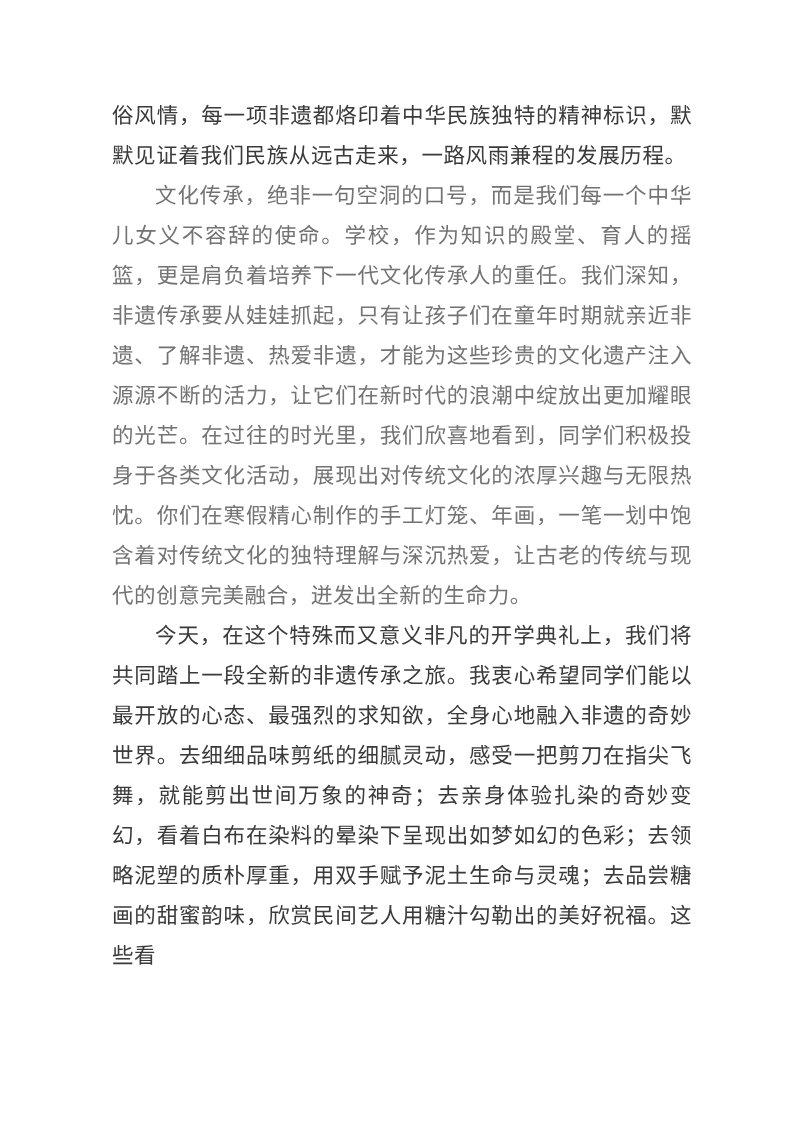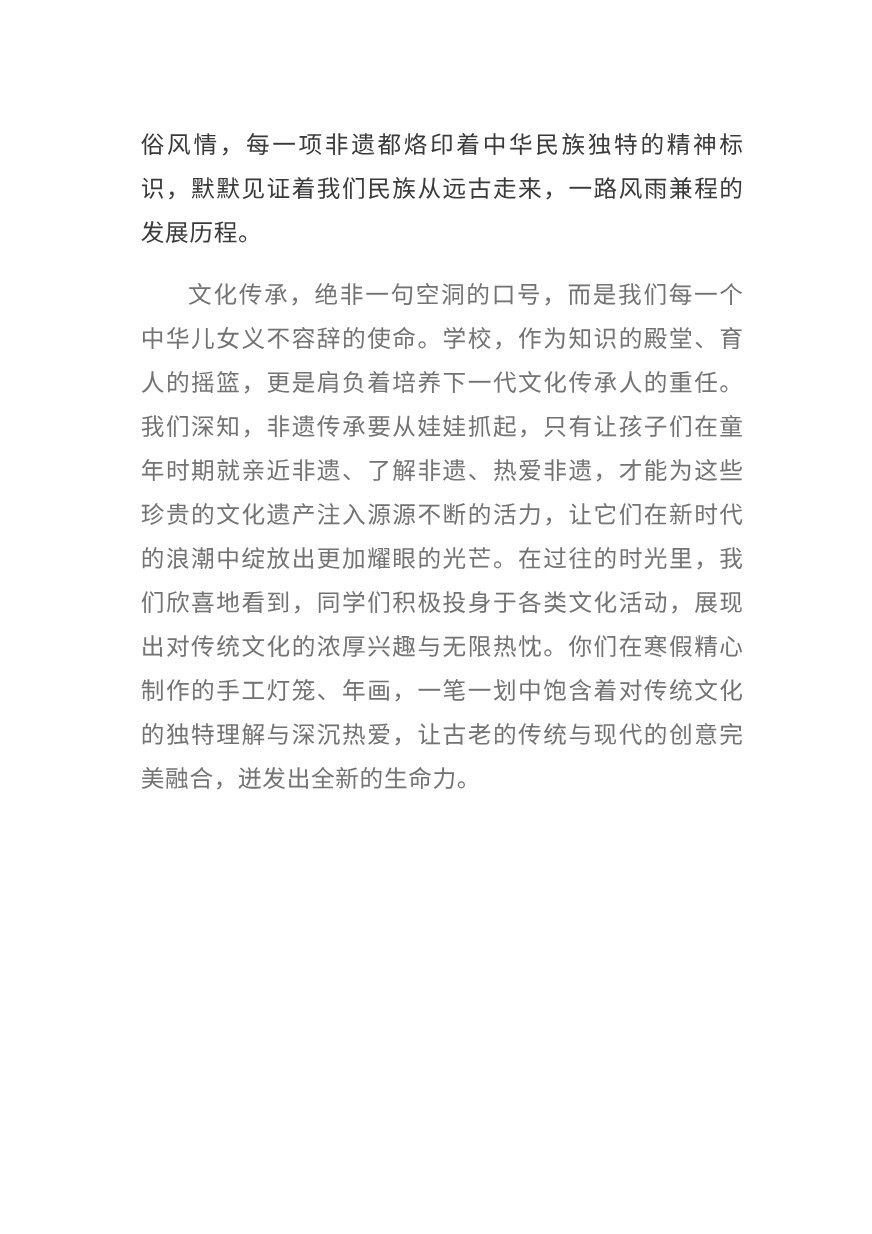--- a/index.html
+++ b/index.html
@@ -25,21 +25,21 @@
   }
 
   #doc-body {
     position: absolute;
     left: 112px;
     top: 96px;
     width: 580px;
   }
 
   .para {
-    margin: 16px;
+    margin: 0;
     padding: 0;
     color: #3b3b3b;
     font-family: "Liberation Serif", "DejaVu Serif", serif;
     font-size: 21.5px;
     line-height: 40px;
     text-align: justify;
     text-justify: inter-character;
     letter-spacing: 0.6px;
     text-indent: 0;
     white-space: normal;
@@ -59,15 +59,16 @@
 </head>
 <body style="background: rgb(255, 255, 255);">
 
 <div id="page" style="background: rgb(255, 255, 255);">
   <div id="doc-body">
 
     <p class="para" style="color: rgb(59, 59, 59);">俗风情，每一项非遗都烙印着中华民族独特的精神标识，默默见证着我们民族从远古走来，一路风雨兼程的发展历程。</p>
 
     <p class="para indent" style="color: #737373;">文化传承，绝非一句空洞的口号，而是我们每一个中华儿女义不容辞的使命。学校，作为知识的殿堂、育人的摇篮，更是肩负着培养下一代文化传承人的重任。我们深知，非遗传承要从娃娃抓起，只有让孩子们在童年时期就亲近非遗、了解非遗、热爱非遗，才能为这些珍贵的文化遗产注入源源不断的活力，让它们在新时代的浪潮中绽放出更加耀眼的光芒。在过往的时光里，我们欣喜地看到，同学们积极投身于各类文化活动，展现出对传统文化的浓厚兴趣与无限热忱。你们在寒假精心制作的手工灯笼、年画，一笔一划中饱含着对传统文化的独特理解与深沉热爱，让古老的传统与现代的创意完美融合，迸发出全新的生命力。</p>
 
+    <p class="para indent" style="color: rgb(59, 59, 59);">今天，在这个特殊而又意义非凡的开学典礼上，我们将共同踏上一段全新的非遗传承之旅。我衷心希望同学们能以最开放的心态、最强烈的求知欲，全身心地融入非遗的奇妙世界。去细细品味剪纸的细腻灵动，感受一把剪刀在指尖飞舞，就能剪出世间万象的神奇；去亲身体验扎染的奇妙变幻，看着白布在染料的晕染下呈现出如梦如幻的色彩；去领略泥塑的质朴厚重，用双手赋予泥土生命与灵魂；去品尝糖画的甜蜜韵味，欣赏民间艺人用糖汁勾勒出的美好祝福。这些看</p>
 
   </div>
 </div>
 
 </body></html>

